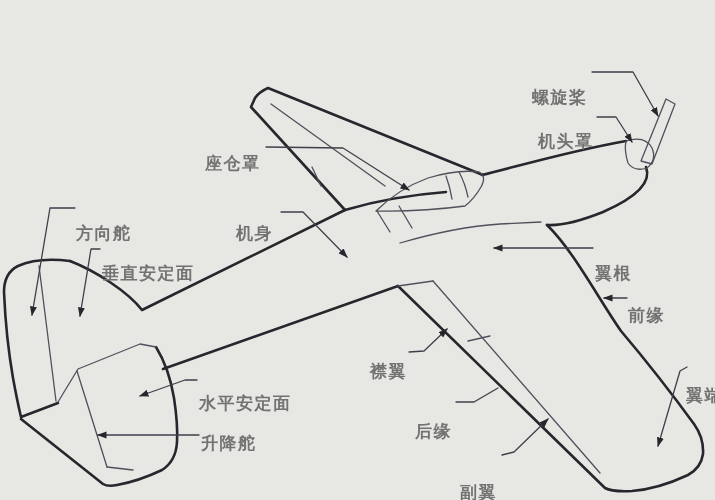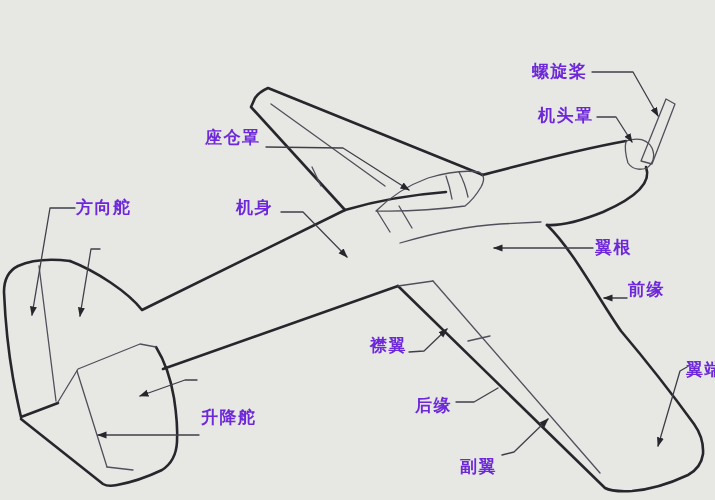--- a/index.html
+++ b/index.html
@@ -10,23 +10,24 @@
     overflow:hidden;
     font-family:"DejaVu Sans","Liberation Sans",sans-serif;
   }
   #drawing{position:absolute;left:0;top:0;}
   #labels-layer{position:absolute;left:0;top:0;width:100%;height:100%;pointer-events:none;}
   .part-label{
     position:absolute;
     font-size:17px;
     font-weight:600;
     letter-spacing:1.5px;
-    color:#6d28d9;
+    color:#737373;
     white-space:nowrap;
     line-height:1.1;
+    margin-top:26px;
   }
 </style>
 </head>
 <body>
 
 <div id="stage">
 
   <svg id="drawing" width="715" height="500" viewBox="0 0 715 500">
     <defs>
       <marker id="arrowhead" markerUnits="userSpaceOnUse" markerWidth="11" markerHeight="9" refX="8.5" refY="3.5" orient="auto">
@@ -90,20 +91,22 @@
         <polyline points="687,367 680,371 658,446" marker-end="url(#arrowhead)"></polyline>
       </g>
   </svg>
 
   <div id="labels-layer">
       <div class="part-label" style="left: 532px; top: 62px;">螺旋桨</div>
       <div class="part-label" style="left: 538px; top: 107px; font-family: Liberation Serif, serif;">机头罩</div>
       <div class="part-label" style="left: 205px; top: 130px; font-family: Liberation Mono, monospace;">座仓罩</div>
       <div class="part-label" style="left: 236px; top: 198px;">机身</div>
       <div class="part-label" style="left: 76px; top: 198px;">方向舵</div>
+      <div class="part-label" style="left: 102px; top: 238px;">垂直安定面</div>
+      <div class="part-label" style="left: 199px; top: 368px;">水平安定面</div>
       <div class="part-label" style="left: 201px; top: 408px;">升降舵</div>
       <div class="part-label" style="left: 370px; top: 336px;">襟翼</div>
       <div class="part-label" style="left: 415px; top: 396px;">后缘</div>
       <div class="part-label" style="left: 460px; top: 457px;">副翼</div>
       <div class="part-label" style="left: 595px; top: 238px;">翼根</div>
       <div class="part-label" style="left: 628px; top: 280px;">前缘</div>
       <div class="part-label" style="left: 686px; top: 360px;">翼端</div>
     </div>
 </div>
 

